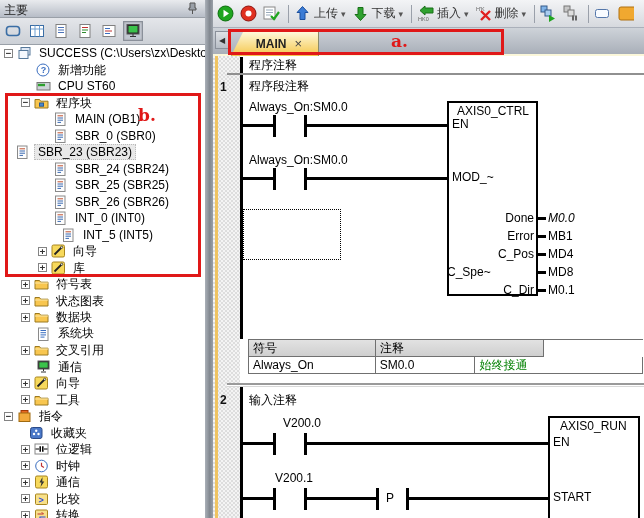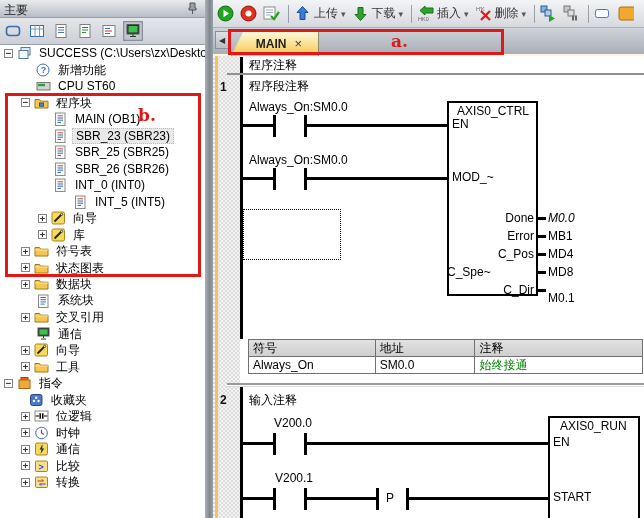--- a/index.html
+++ b/index.html
@@ -178,40 +178,62 @@
         <span style="width: 15px; flex: 0 0 auto;"></span>
         <span class="ticon">
           <svg width="15" height="14" viewBox="0 0 15 14">
             <rect x="2.5" y="1" width="9.5" height="12.5" fill="#fdfdfd" stroke="#8a8a8a"></rect>
             <path d="M4.5 3.8h5.5" stroke="#c05030"></path>
             <path d="M4.5 6h5.5M4.5 8.2h5.5M4.5 10.4h3.5" stroke="#3868b0"></path>
           </svg>
         </span>
         <span class="lbl">MAIN (OB1)</span>
       </div>
-      <div class="trow sel" style="padding-left: 38px;">
+      <div class="trow" style="padding-left: 38px;">
+        <span style="width: 15px; flex: 0 0 auto;"></span>
+        <span class="ticon">
+          <svg width="15" height="14" viewBox="0 0 15 14">
+            <rect x="2.5" y="1" width="9.5" height="12.5" fill="#fdfdfd" stroke="#8a8a8a"></rect>
+            <path d="M4.5 3.8h5.5" stroke="#c05030"></path>
+            <path d="M4.5 6h5.5M4.5 8.2h5.5M4.5 10.4h3.5" stroke="#3868b0"></path>
+          </svg>
+        </span>
+        <span class="lbl">SBR_0 (SBR0)</span>
+      </div>
+      <div class="trow sel" style="">
         <span style="width: 15px; flex: 0 0 auto;"></span>
         <span class="ticon">
           <svg width="15" height="14" viewBox="0 0 15 14">
             <rect x="2.5" y="1" width="9.5" height="12.5" fill="#fdfdfd" stroke="#8a8a8a"></rect>
             <path d="M4.5 3.8h5.5" stroke="#c05030"></path>
             <path d="M4.5 6h5.5M4.5 8.2h5.5M4.5 10.4h3.5" stroke="#3868b0"></path>
           </svg>
         </span>
         <span class="lbl">SBR_23 (SBR23)</span>
       </div>
       <div class="trow" style="padding-left: 38px;">
         <span style="width: 15px; flex: 0 0 auto;"></span>
         <span class="ticon">
           <svg width="15" height="14" viewBox="0 0 15 14">
             <rect x="2.5" y="1" width="9.5" height="12.5" fill="#fdfdfd" stroke="#8a8a8a"></rect>
             <path d="M4.5 3.8h5.5" stroke="#c05030"></path>
             <path d="M4.5 6h5.5M4.5 8.2h5.5M4.5 10.4h3.5" stroke="#3868b0"></path>
           </svg>
         </span>
+        <span class="lbl">SBR_24 (SBR24)</span>
+      </div>
+      <div class="trow" style="padding-left: 38px;">
+        <span style="width: 15px; flex: 0 0 auto;"></span>
+        <span class="ticon">
+          <svg width="15" height="14" viewBox="0 0 15 14">
+            <rect x="2.5" y="1" width="9.5" height="12.5" fill="#fdfdfd" stroke="#8a8a8a"></rect>
+            <path d="M4.5 3.8h5.5" stroke="#c05030"></path>
+            <path d="M4.5 6h5.5M4.5 8.2h5.5M4.5 10.4h3.5" stroke="#3868b0"></path>
+          </svg>
+        </span>
         <span class="lbl">SBR_25 (SBR25)</span>
       </div>
       <div class="trow" style="padding-left: 38px;">
         <span style="width: 15px; flex: 0 0 auto;"></span>
         <span class="ticon">
           <svg width="15" height="14" viewBox="0 0 15 14">
             <rect x="2.5" y="1" width="9.5" height="12.5" fill="#fdfdfd" stroke="#8a8a8a"></rect>
             <path d="M4.5 3.8h5.5" stroke="#c05030"></path>
             <path d="M4.5 6h5.5M4.5 8.2h5.5M4.5 10.4h3.5" stroke="#3868b0"></path>
           </svg>
@@ -222,21 +244,21 @@
         <span style="width: 15px; flex: 0 0 auto;"></span>
         <span class="ticon">
           <svg width="15" height="14" viewBox="0 0 15 14">
             <rect x="2.5" y="1" width="9.5" height="12.5" fill="#fdfdfd" stroke="#8a8a8a"></rect>
             <path d="M4.5 3.8h5.5" stroke="#c05030"></path>
             <path d="M4.5 6h5.5M4.5 8.2h5.5M4.5 10.4h3.5" stroke="#3868b0"></path>
           </svg>
         </span>
         <span class="lbl">INT_0 (INT0)</span>
       </div>
-      <div class="trow" style="padding-left: 58px;">
+      <div class="trow" style="padding-left: 46px;">
         <span style="width: 15px; flex: 0 0 auto;"></span>
         <span class="ticon">
           <svg width="15" height="14" viewBox="0 0 15 14">
             <rect x="2.5" y="1" width="9.5" height="12.5" fill="#fdfdfd" stroke="#8a8a8a"></rect>
             <path d="M4.5 3.8h5.5" stroke="#c05030"></path>
             <path d="M4.5 6h5.5M4.5 8.2h5.5M4.5 10.4h3.5" stroke="#3868b0"></path>
           </svg>
         </span>
         <span class="lbl">INT_5 (INT5)</span>
       </div>
@@ -580,42 +602,41 @@
   <div class="ltxt" style="left:234px; top:191px; width:87px; text-align:right;">C_Pos</div>
   <div class="otick" style="left:323px; top:197px;"></div>
   <div class="ltxt" style="left:335px; top:191px;">MD4</div>
 
   <div class="ltxt" style="left:234px; top:209px; width:87px; text-align:left;">C_Spe~</div>
   <div class="otick" style="left:323px; top:215px;"></div>
   <div class="ltxt" style="left:335px; top:209px;">MD8</div>
 
   <div class="ltxt" style="left:234px; top:227px; width:87px; text-align:right;">C_Dir</div>
   <div class="otick" style="left:323px; top:233px;"></div>
-  <div class="ltxt" style="left:335px; top:227px;margin-top:8px;">M0.1</div>
+  <div class="ltxt" style="left:335px; top:227px;">M0.1</div>
 
   <div id="symtable">
     <div class="srow head">
       <div class="cell c0">符号</div>
-      <div class="cell c1">地址</div>
       <div class="cell c2">注释</div>
     </div>
     <div class="srow">
       <div class="cell c0">Always_On</div>
       <div class="cell c1">SM0.0</div>
       <div class="cell c2 green">始终接通</div>
     </div>
   </div>
 
   <div class="divider2" style="left:14px; top:327px; width:417px;"></div>
 
   <div class="netnum" style="left:7px; top:337px;">2</div>
   <div class="ltxt grayc" style="left:36px; top:336px;">输入注释</div>
   <div class="vline" style="left:27px; top:331px; height:131px;"></div>
 
-  <div class="ltxt" style="left:61px; top:360px;">V200.0</div>
+  <div class="ltxt" style="left:70px; top:360px;">V200.0</div>
   <div class="wire" style="left:30px; top:386px; width:30px;"></div>
   <div class="cbar" style="left:60px; top:377px;"></div>
   <div class="cbar" style="left:91px; top:377px;"></div>
   <div class="wire" style="left:94px; top:386px; width:241px;"></div>
 
   <div class="ltxt" style="left:62px; top:415px;">V200.1</div>
   <div class="wire" style="left:30px; top:441px; width:30px;"></div>
   <div class="cbar" style="left:60px; top:432px;"></div>
   <div class="cbar" style="left:91px; top:432px;"></div>
   <div class="wire" style="left:94px; top:441px; width:69px;"></div>

